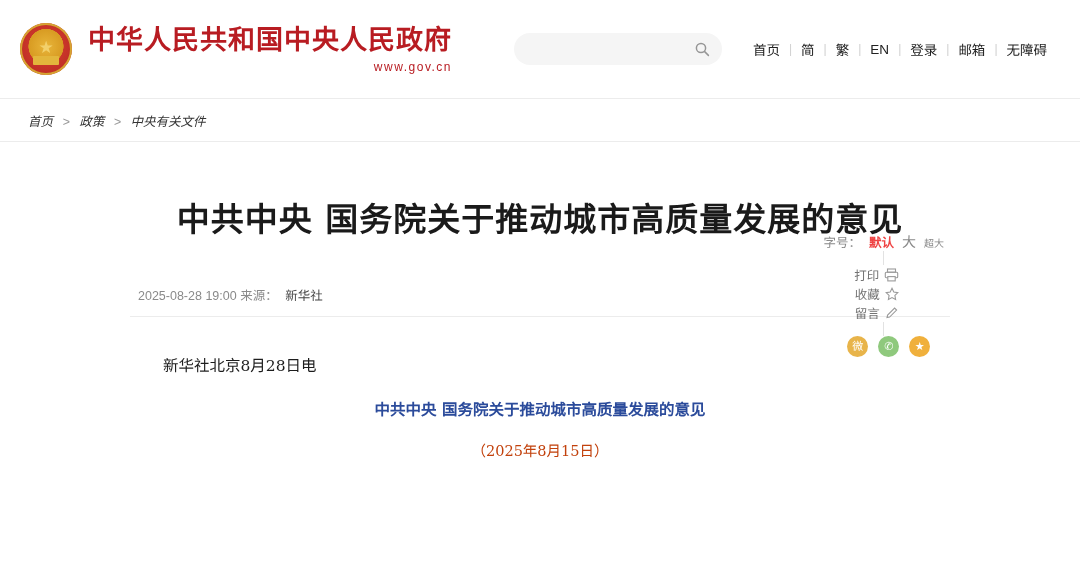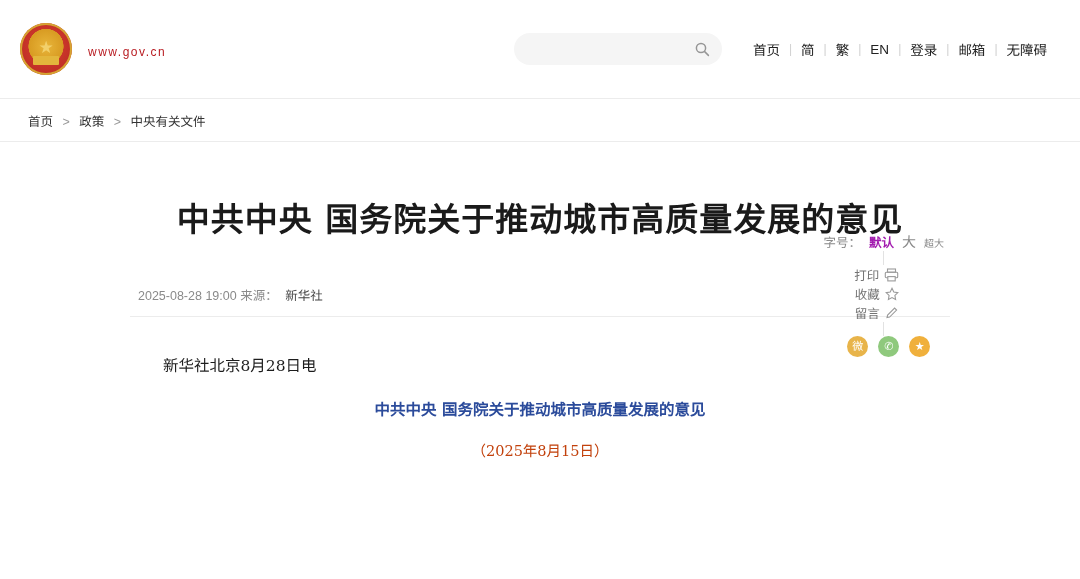--- a/index.html
+++ b/index.html
@@ -68,20 +68,21 @@
     font-weight: bold;
     color: #b81c22;
     letter-spacing: 1px;
     line-height: 1.15;
   }
   .brand-sub {
     font-size: 12px;
     color: #b81c22;
     letter-spacing: 1.5px;
     margin-top: 5px;
+    text-align: right;
   }
   .header-right {
     margin-left: auto;
     display: flex;
     align-items: center;
   }
   .searchbox {
     width: 208px;
     height: 32px;
     background: #f5f5f5;
@@ -123,20 +124,21 @@
     font-size: 12px;
   }
 
   
   .crumb-wrap {
     border-top: 1px solid #ececec;
     border-bottom: 1px solid #ececec;
     height: 42px;
     display: flex;
     align-items: center;
+    font-style: italic;
   }
   .crumb {
     padding-left: 28px;
     font-size: 12.5px;
     color: #333;
   }
   .crumb a { color: #333; text-decoration: none; }
   .crumb .arrow { color: #999; margin: 0 6px; }
 
   
@@ -170,21 +172,21 @@
   .meta-center {
     margin-left: auto;
     display: flex;
     align-items: center;
     white-space: nowrap;
     flex-direction: column;
   }
   .fontsize-group { display: flex; align-items: baseline; }
   .fontsize-group .lbl { color: #8a8a8a; }
   .fs-opt { margin-left: 8px; color: #8a8a8a; cursor: pointer; }
-  .fs-opt.active { color: #a21caf; font-weight: bold; }
+  .fs-opt.active { color: #ef4444; font-weight: bold; }
   .fs-opt.big { font-size: 14px; }
   .fs-opt.bigger { font-size: 10px; }
   .vline {
     display: inline-block;
     width: 1px; height: 14px;
     background: #e2e2e2;
     margin: 0 16px;
   }
   .meta-act {
     display: inline-flex;
@@ -240,20 +242,21 @@
 </head>
 <body>
 
 <div class="header">
   <div class="emblem">
     <div class="circle"></div>
     <div class="star">★</div>
     <div class="gate"></div>
   </div>
   <div class="brand">
+    <div class="brand-title">中华人民共和国中央人民政府</div>
     <div class="brand-sub">www.gov.cn</div>
   </div>
 
   <div class="header-right">
     <div class="searchbox">
       <input type="text" placeholder="" style="">
       <span class="search-icon">
         <svg width="16" height="16" viewBox="0 0 16 16" fill="none" stroke="#777" stroke-width="1.5">
           <circle cx="7" cy="7" r="4.6"></circle>
           <line x1="10.4" y1="10.4" x2="14.4" y2="14.4" stroke-linecap="round"></line>

